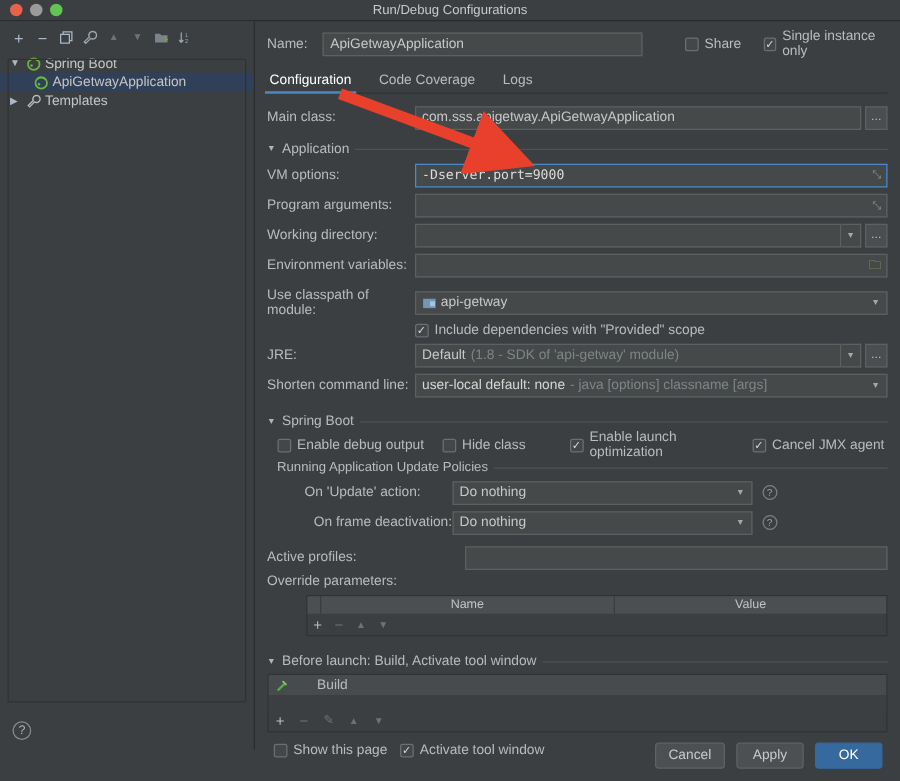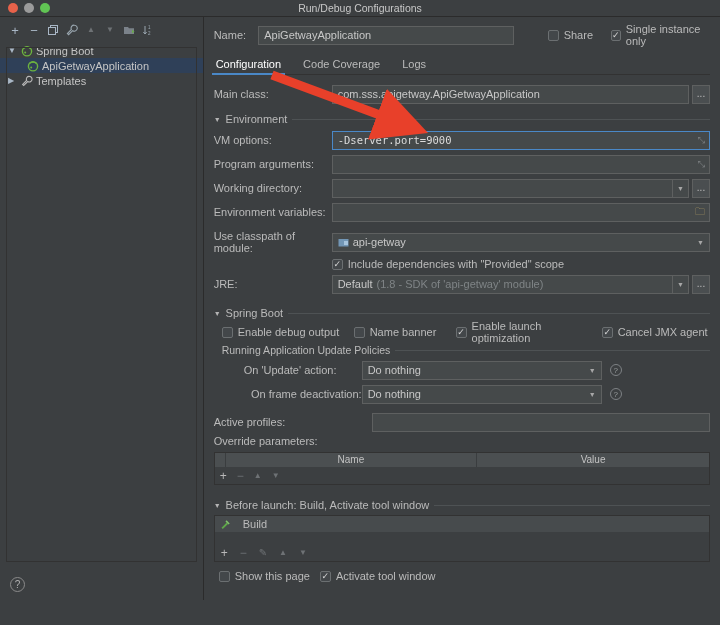--- a/index.html
+++ b/index.html
@@ -151,21 +151,21 @@
   }
   .section .rule { flex: 1; height: 1px; background: #4e5254; }
   .section .tw { font-size: 7px; color: #b4b4b4; }
 
   .subhead { display:flex; align-items:center; gap:5px; height:14px; margin: 2px 0 2px 8px; }
   .subhead .rule { flex:1; height:1px; background:#4e5254; }
 
   .chk-row { display: flex; align-items: center; height: 18px; gap: 0; }
 
   
-  .tbl { border: 1px solid #323232; margin-top: 2px; }
+  .tbl { border: 1px solid #323232; margin-top: 2px; margin-left: 31px; }
   .tbl-head { display: flex; height: 14px; background: #4b4f51; }
   .th {
     font-size: 10px; color: #c3c3c3; text-align: center;
     border-right: 1px solid #3a3d3f; line-height: 14px;
   }
   .th.gutter { width: 11px; }
   .th.name { flex: 1.08; }
   .th.value { flex: 1; border-right: none; }
   .tbl-body {
     height: 22px; background: #3c3f41; position: relative; overflow: hidden;
@@ -179,21 +179,21 @@
     text-align: center; color: #4f6f96; font-size: 10px;
     opacity: .55; overflow: hidden; height: 6px;
   }
   .tbl-toolbar { display: flex; align-items: center; gap: 10px; height: 17px; padding-left: 5px; }
   .tt { color: #b9b9b9; font-size: 12px; line-height: 1; }
   .tt.dim { color: #6e7275; }
 
   
   .bl-list { border: 1px solid #323232; }
   .bl-row {
-    display: flex; align-items: center; gap: 10px;
+    display: flex; align-items: center; gap: 21px;
     height: 16px; padding-left: 5px; background: #474b4d;
   }
   .bl-blank { height: 12px; background: #3c3f41; }
   .bl-toolbar { display: flex; align-items: center; gap: 12px; height: 17px; padding-left: 6px; }
 
   .bottom-chks { display: flex; align-items: center; gap: 14px; height: 20px; margin-top: 4px; padding-left: 5px; }
 
   
   .footer {
     position: absolute; left: 0; right: 0; bottom: 0; height: 42px;
@@ -327,21 +327,21 @@
         <div class="row">
           <span class="lbl">Main class:</span>
           <div class="field-wrap">
             <div class="inp">com.sss.apigetway.ApiGetwayApplication</div>
             <div class="btn-dots">...</div>
           </div>
         </div>
 
         <div class="section" style="margin-top:6px;">
           <span class="tw">▼</span>
-          <span>Environment</span>
+          <span>Application</span>
           <span class="rule"></span>
         </div>
 
         <div class="row">
           <span class="lbl">VM options:</span>
           <div class="field-wrap">
             <div class="inp focused mono">
               <span>-Dserver.port=9000</span>
               <span class="expand-ico">⤡</span>
             </div>
@@ -409,35 +409,45 @@
               <div class="inp" style="gap:4px;">
                 <span class="strong">Default</span>
                 <span class="muted" style="color:#7f8486;">(1.8 - SDK of 'api-getway' module)</span>
               </div>
               <div class="btn-drop">▼</div>
             </div>
             <div class="btn-dots">...</div>
           </div>
         </div>
 
+        <div class="row">
+          <span class="lbl">Shorten command line:</span>
+          <div class="field-wrap">
+            <div class="combo">
+              <span class="strong">user-local default: none</span>
+              <span class="muted">- java [options] classname [args]</span>
+              <span class="caret">▼</span>
+            </div>
+          </div>
+        </div>
 
         <div class="section" style="margin-top:10px;">
           <span class="tw">▼</span>
           <span>Spring Boot</span>
           <span class="rule"></span>
         </div>
 
         <div class="chk-row" style="padding-left:8px;">
           <span class="chk" style="width:132px;">
             <span class="box"></span>
             <span>Enable debug output</span>
           </span>
           <span class="chk" style="width:102px;">
             <span class="box"></span>
-            <span>Name banner</span>
+            <span>Hide class</span>
           </span>
           <span class="chk" style="width:146px;">
             <span class="box on"></span>
             <span>Enable launch optimization</span>
           </span>
           <span class="chk">
             <span class="box on"></span>
             <span>Cancel JMX agent</span>
           </span>
         </div>
@@ -526,20 +536,25 @@
           <span class="chk" style="margin-left:-4px;">
             <span class="box on"></span>
             <span>Activate tool window</span>
           </span>
         </div>
 
       </div>
     </div>
   </div>
 
+  <div class="footer">
+    <div class="btn">Cancel</div>
+    <div class="btn">Apply</div>
+    <div class="btn primary">OK</div>
+  </div>
 
   <svg class="arrow-svg" width="720" height="625">
     <defs>
       <marker id="ah" markerWidth="6" markerHeight="6" refX="2.2" refY="3" orient="auto">
         <path d="M0,0 L6,3 L0,6 z" fill="#e8402a"></path>
       </marker>
     </defs>
     <line x1="272" y1="75" x2="396" y2="121" stroke="#e8402a" stroke-width="9" marker-end="url(#ah)"></line>
   </svg>
 

